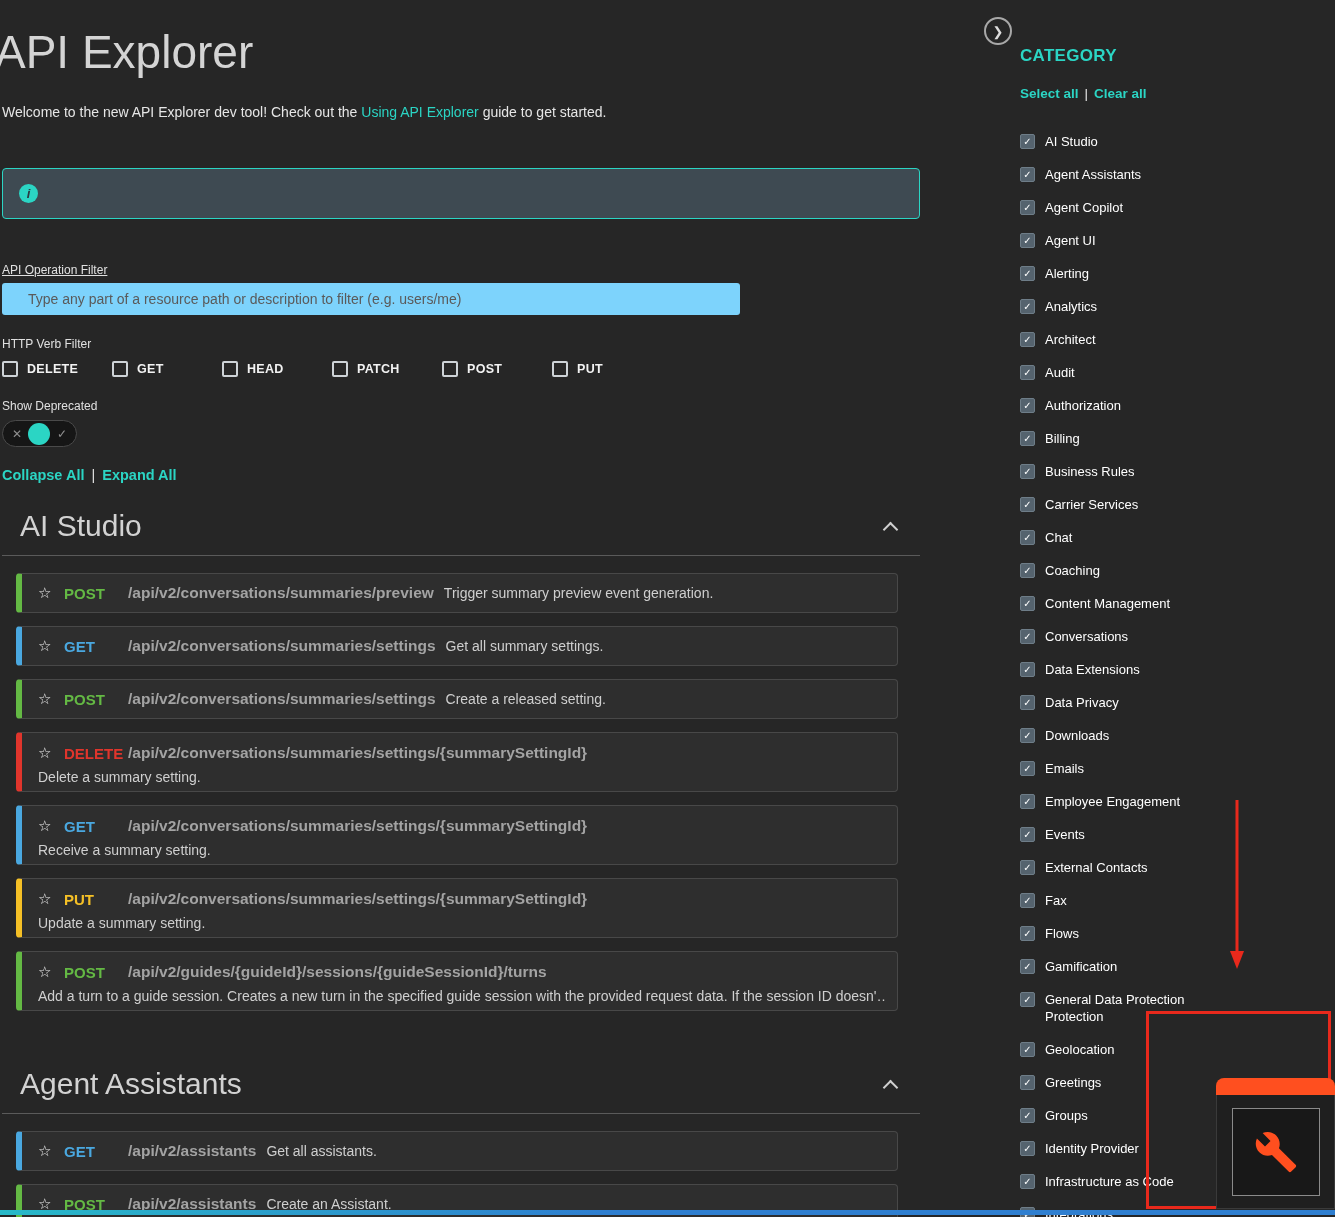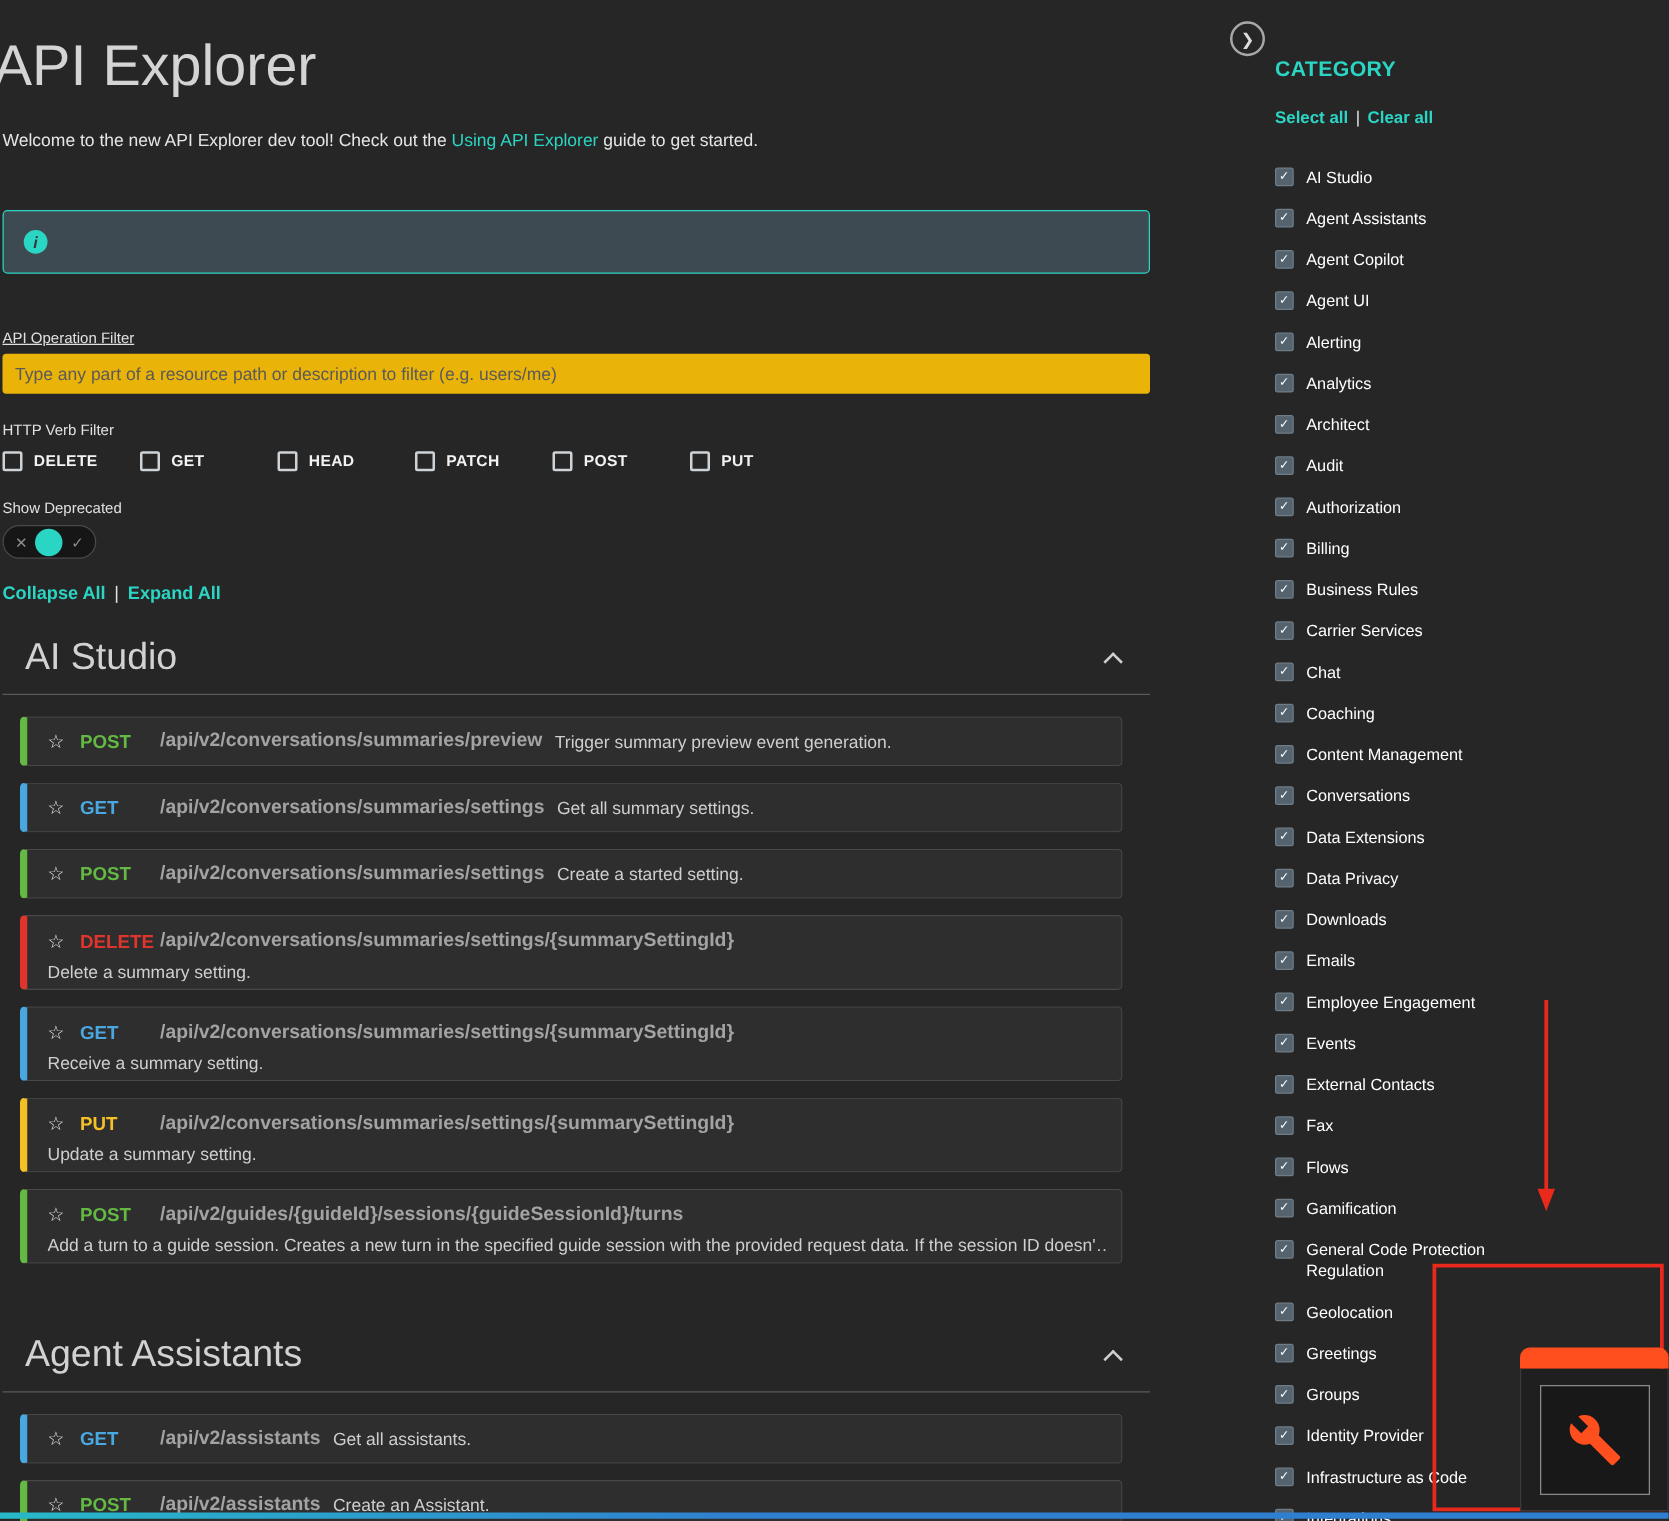--- a/index.html
+++ b/index.html
@@ -17,22 +17,22 @@
   .link { color:var(--accent); text-decoration:none; cursor:pointer; }
 
   .banner { margin-top:48px; width:918px; display:flex; align-items:center; gap:18px;
     background:#3e4a52; border:1px solid var(--accent); border-radius:4px; padding:15px 16px;
     font-size:14px; color:#ededed; }
   .info-icon { flex:none; width:19px; height:19px; border-radius:50%; background:var(--accent);
     color:#2c3a42; font-weight:bold; font-style:italic; font-size:13px;
     display:flex; align-items:center; justify-content:center; }
 
   .field-label { margin-top:44px; font-size:12px; color:#e0e0e0;text-decoration:underline; }
-  .op-input { display:block; margin-top:6px; width:918px; height:32px; background:#eab308;
-    border:none; border-radius:3px; padding:0 10px; font-size:14px; color:#333;
+  .op-input { display:block; margin-top:6px; width:738px; height:32px; background:#7dd3fc;
+    border:none; border-radius:3px; padding:0 26px; font-size:14px; color:#333;
     font-family:"Liberation Sans", sans-serif; }
   .op-input::placeholder { color:#5a5a5a; }
 
   .field-label2 { margin-top:22px; font-size:12px; color:#e0e0e0; }
   .verb-row { margin-top:10px; display:flex; }
   .verb-item { display:flex; align-items:center; gap:9px; width:96px; margin-right:14px; cursor:pointer; }
   .cb { width:16px; height:16px; border:2px solid #ced3d7; border-radius:2px; background:transparent; flex:none; }
   .verb-name { font-size:12.5px; font-weight:bold; color:#f2f2f2; letter-spacing:.3px; }
 
   .toggle { margin-top:7px; position:relative; width:75px; height:27px; border:1px solid #4a4a4a;
@@ -166,21 +166,21 @@
               <span class="verb" style="color: rgb(74, 168, 224);">GET</span>
               <span class="path">/api/v2/conversations/summaries/settings</span>
               <span class="desc">Get all summary settings.</span>
             </div>
           </div>
           <div class="op-card inline" style="border-left-color: rgb(100, 185, 68);">
             <div class="op-row">
               <span class="star">☆</span>
               <span class="verb" style="color: rgb(100, 185, 68);">POST</span>
               <span class="path">/api/v2/conversations/summaries/settings</span>
-              <span class="desc">Create a started setting.</span>
+              <span class="desc">Create a released setting.</span>
             </div>
           </div>
           <div class="op-card twoline" style="border-left-color: rgb(224, 53, 44);">
             <div class="op-row">
               <span class="star">☆</span>
               <span class="verb" style="color: rgb(224, 53, 44);">DELETE</span>
               <span class="path">/api/v2/conversations/summaries/settings/{summarySettingId}</span>
             </div>
             <div class="desc2">Delete a summary setting.</div>
           </div>
@@ -346,21 +346,21 @@
       <div class="cat-item">
         <span class="cat-cb">✓</span>
         <span class="cat-label">Flows</span>
       </div>
       <div class="cat-item">
         <span class="cat-cb">✓</span>
         <span class="cat-label">Gamification</span>
       </div>
       <div class="cat-item">
         <span class="cat-cb">✓</span>
-        <span class="cat-label">General Code Protection Regulation</span>
+        <span class="cat-label">General Data Protection Protection</span>
       </div>
       <div class="cat-item">
         <span class="cat-cb">✓</span>
         <span class="cat-label">Geolocation</span>
       </div>
       <div class="cat-item">
         <span class="cat-cb">✓</span>
         <span class="cat-label">Greetings</span>
       </div>
       <div class="cat-item">

